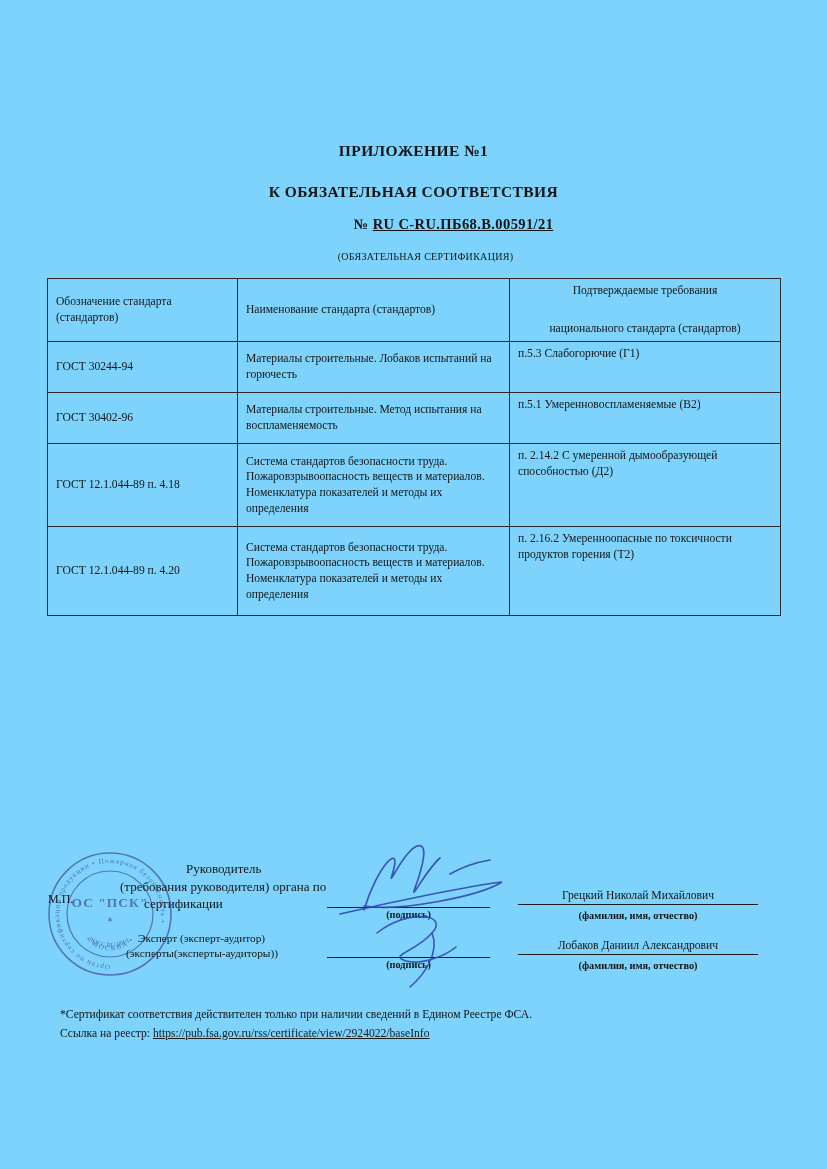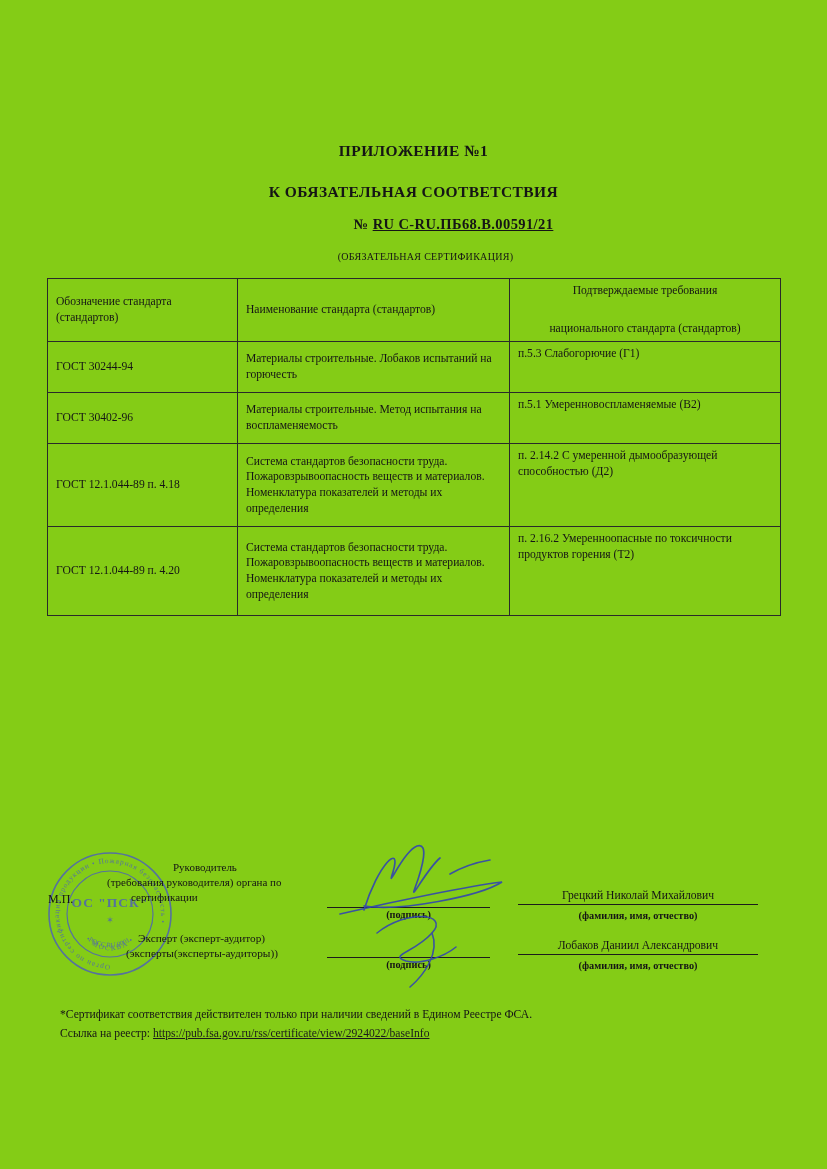--- a/index.html
+++ b/index.html
@@ -1,17 +1,17 @@
 <!DOCTYPE html>
 <html><head>
 <meta charset="utf-8">
 <style>
   html,body{margin:0;padding:0;background:#9a9a9a;}
   .page{
-    position:relative;width:827px;height:1169px;background:#84cc16;
+    position:relative;width:827px;height:1169px;background:#7dd3fc;
     font-family:"Liberation Serif","DejaVu Serif",serif;color:#151515;
     margin:0 auto;overflow:hidden;
   }
   .abs{position:absolute;}
   .ttl{width:827px;text-align:center;font-weight:bold;letter-spacing:.4px;}
   .title1{top:142px;font-size:15.5px;}
   .title2{top:183px;font-size:15.5px;}
   .certline{top:216px;font-size:14.5px;padding-left:40px;}
   .certline .num{text-decoration:underline;}
   .subtitle{top:251px;font-size:10px;font-weight:normal;letter-spacing:.3px;margin-left:12px;}
@@ -25,21 +25,21 @@
   .tbl th{vertical-align:middle;height:58px;}
   .hdr3box{height:54px;display:flex;flex-direction:column;justify-content:space-between;align-items:center;}
   td.c-std{vertical-align:middle;}
   td.c-name{vertical-align:middle;}
   td.c-req{vertical-align:top;padding-top:4px;}
   tr.r1 td,tr.r2 td{height:44px;}
   tr.r3 td{height:76px;}
   tr.r4 td{height:82px;}
 
   .mp{top:892px;left:48px;font-size:12px;}
-  .role1{top:860px;left:107px;width:212px;font-size:11px;line-height:1.36;}
+  .role1{top:860px;left:120px;width:212px;font-size:13px;line-height:1.36;}
   .role1 .l1{margin-left:66px;}
   .role1 .l3{margin-left:24px;}
   .role2{top:931px;left:126px;width:212px;font-size:11.3px;line-height:1.36;}
   .role2 .l1{margin-left:12px;}
 
   .sigline{left:327px;width:163px;border-bottom:1.4px solid #1c1c1c;height:15px;}
   .sig1{top:892px;}
   .sig2{top:942px;}
   .cap{font-size:10.3px;text-align:center;font-weight:bold;}
   .cap1{top:909px;left:327px;width:163px;}

